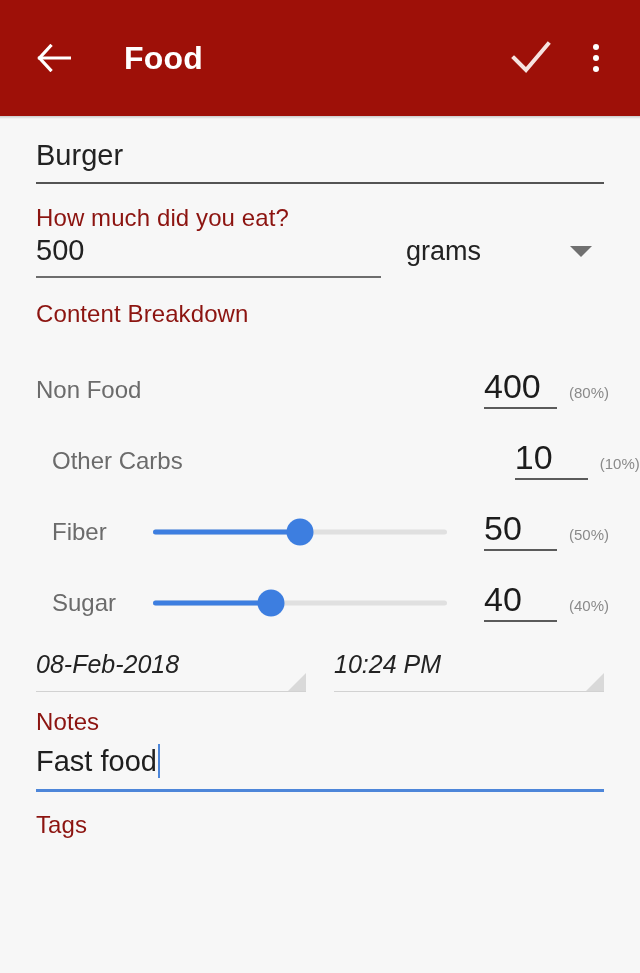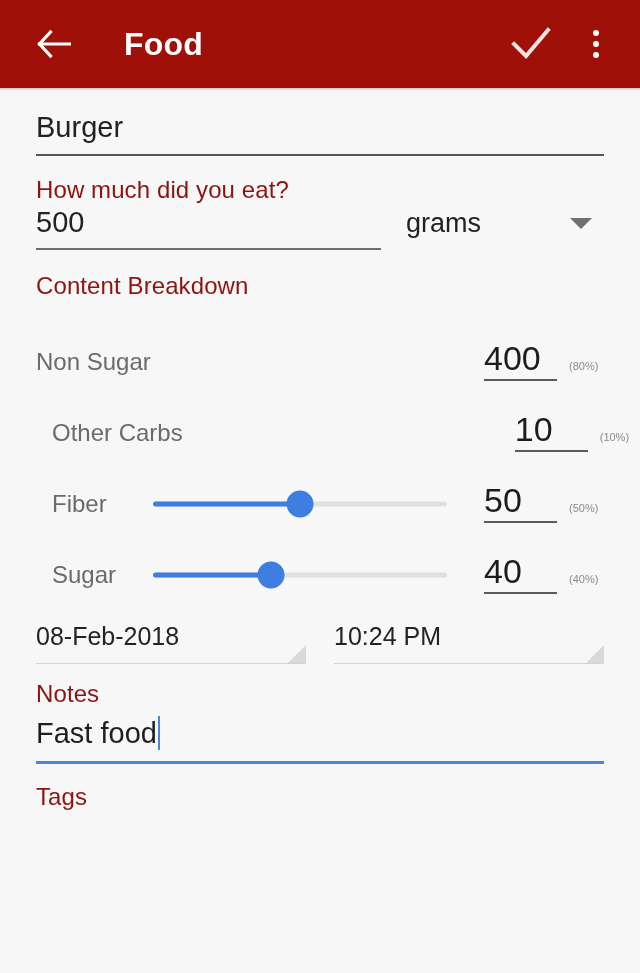--- a/index.html
+++ b/index.html
@@ -15,21 +15,21 @@
   #screen {
     position: relative;
     width: 640px;
     height: 973px;
     background: #f7f7f7;
   }
 
   
   .appbar {
     position: relative;
-    height: 88px;
+    height: 116px;
     background: #9e1008;
     display: flex;
     align-items: center;
     padding: 0 22px 0 30px;
   }
   .appbar-shadow {
     height: 3px;
     background: linear-gradient(to bottom, rgba(0,0,0,.18), rgba(0,0,0,0));
   }
   .back-btn {
@@ -202,32 +202,33 @@
     border-bottom: 2px solid #5b5b5b;
     padding-bottom: 5px;
     cursor: text;
   }
   .bd-input .num {
     font-size: 34px;
     color: #1c1c1c;
     line-height: 30px;
   }
   .bd-pct {
-    font-size: 11px;
+    font-size: 15px;
     color: #8a8a8a;
     margin-left: 12px;
     white-space: nowrap;
   }
 
   
   .datetime-header { margin-top: 16px; }
   .datetime-row {
     display: flex;
     margin-top: 6px;
     gap: 28px;
+    font-style: italic;
   }
   .spinner {
     position: relative;
     flex: 1 1 0;
     height: 48px;
     border-bottom: 1px solid #d2d2d2;
     cursor: pointer;
   }
   .spinner .sv {
     font-size: 25px;
@@ -312,21 +313,21 @@
         <div class="unit-val">grams</div>
         <div class="caret-down"></div>
       </div>
     </div>
 
     <div class="section-header" style="margin-top:22px">Content Breakdown</div>
 
     <div class="breakdown">
 
       <div class="bd-row">
-        <div class="bd-label">Non Sugar</div>
+        <div class="bd-label">Non Food</div>
         <div class="bd-slider-cell"></div>
         <div class="bd-value-cell">
           <div class="bd-input">
             <span class="num">400</span>
           </div>
           <div class="bd-pct">(80%)</div>
         </div>
       </div>
 
 

